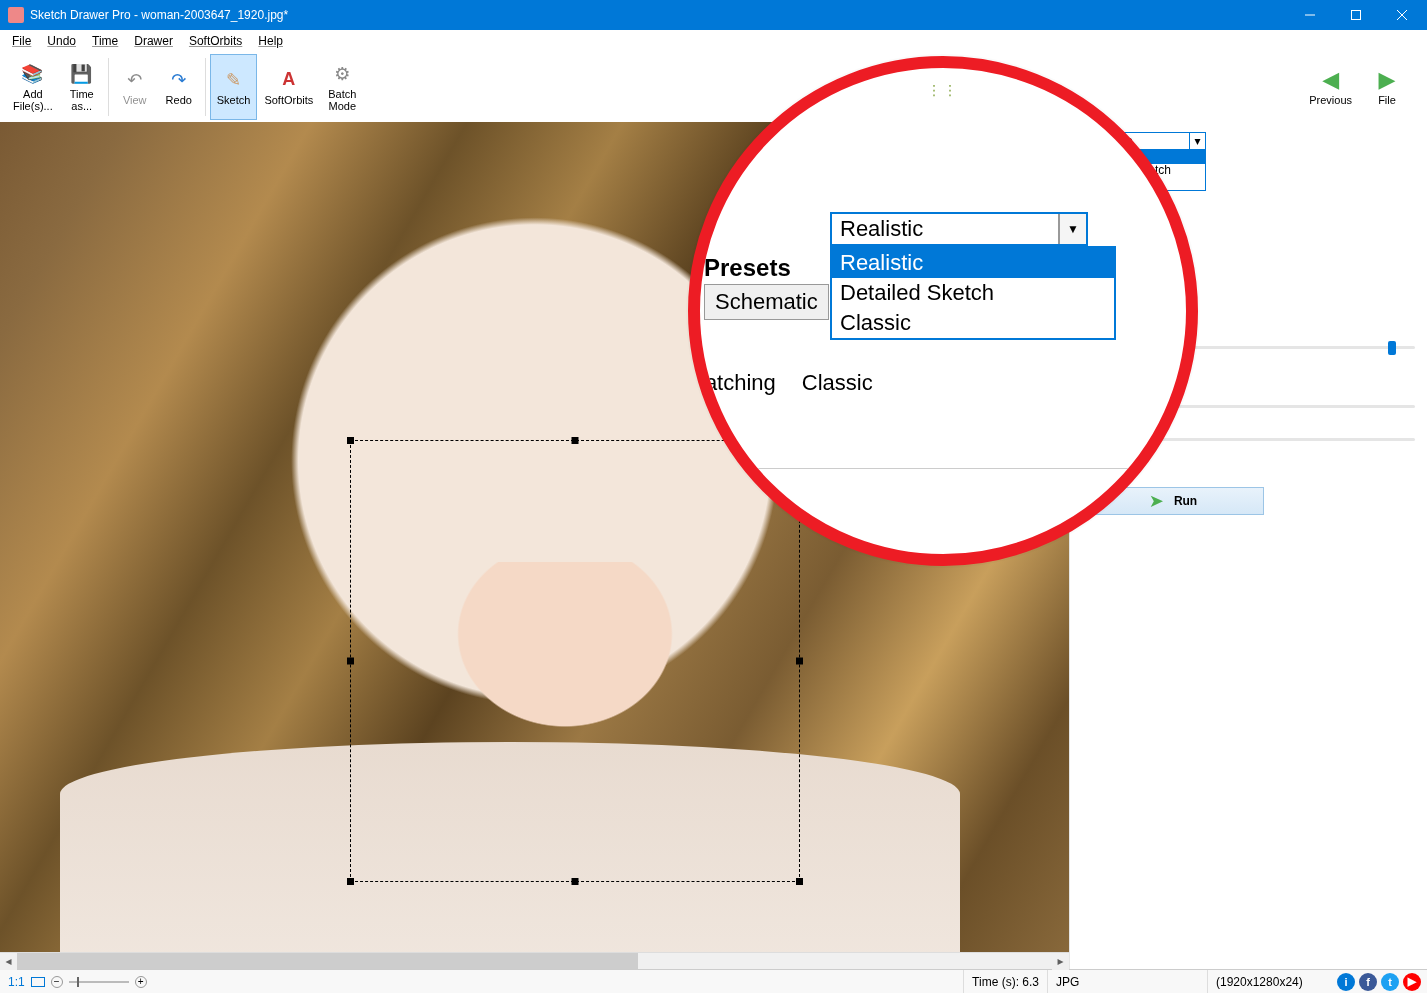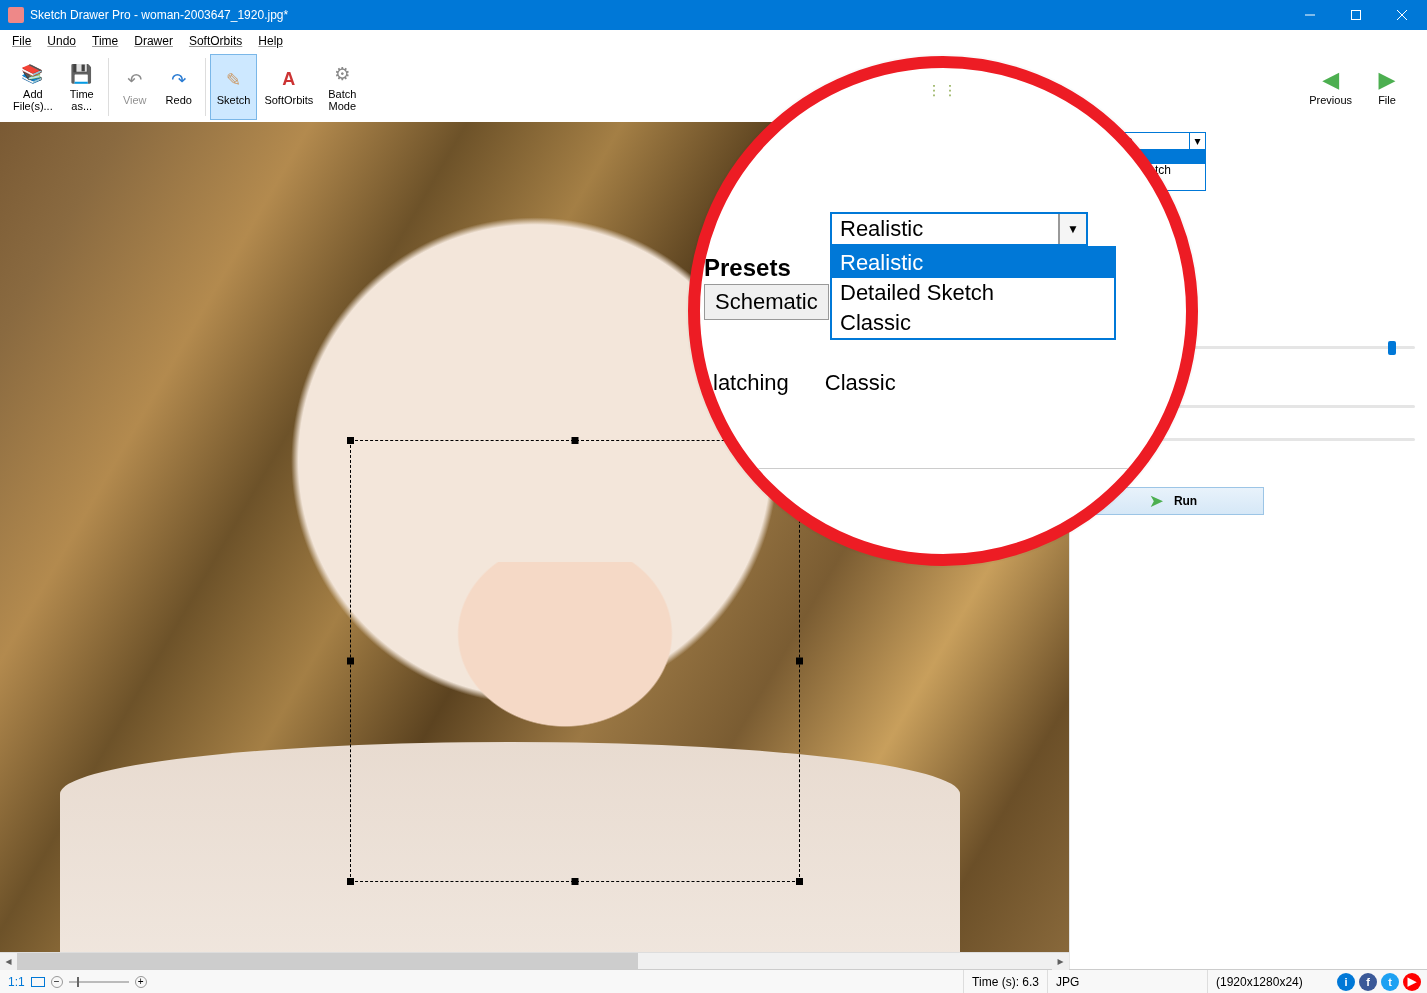--- a/index.html
+++ b/index.html
@@ -63,21 +63,21 @@
 .callout-inner{position:absolute;inset:0;padding:36px 28px}
 .callout .dots{position:absolute;left:50%;top:14px;transform:translateX(-50%);font-size:14px;letter-spacing:2px;color:#8aa84b}
 .callout .big-combo{position:absolute;top:144px;left:130px;width:258px;height:34px;border:2px solid #0078d7;background:#fff;display:flex;align-items:center}
 .callout .big-combo .val{flex:1;font-family:Arial,sans-serif;font-size:22px;padding:0 8px}
 .callout .big-combo .btn{width:28px;height:100%;border-left:2px solid #999;background:#f5f5f5;display:flex;align-items:center;justify-content:center;font-size:12px}
 .callout .big-drop{position:absolute;top:178px;left:130px;width:286px;border:2px solid #0078d7;background:#fff}
 .callout .big-drop div{font-family:Arial,sans-serif;font-size:22px;padding:2px 8px}
 .callout .big-drop div.sel{background:#0078d7;color:#fff}
 .callout .presets-lbl{position:absolute;top:186px;left:4px;font-family:Arial,sans-serif;font-size:24px;font-weight:bold}
 .callout .schematic-btn{position:absolute;top:216px;left:4px;padding:4px 10px;border:1px solid #999;background:#f0f0f0;font-family:Arial,sans-serif;font-size:22px}
-.callout .tab-row{position:absolute;top:302px;left:13px;display:flex;gap:36px}
+.callout .tab-row{position:absolute;top:302px;left:0;display:flex;gap:26px}
 .callout .tab-row span{font-family:Arial,sans-serif;font-size:22px}
 .callout .hr{position:absolute;top:400px;left:6px;right:6px;height:1px;background:#ccc}
 </style>
 </head>
 <body>
 
 <div class="titlebar">
   <span class="app-icon"></span>
   <span class="title-text">Sketch Drawer Pro - woman-2003647_1920.jpg*</span>
   <div class="win-controls">

